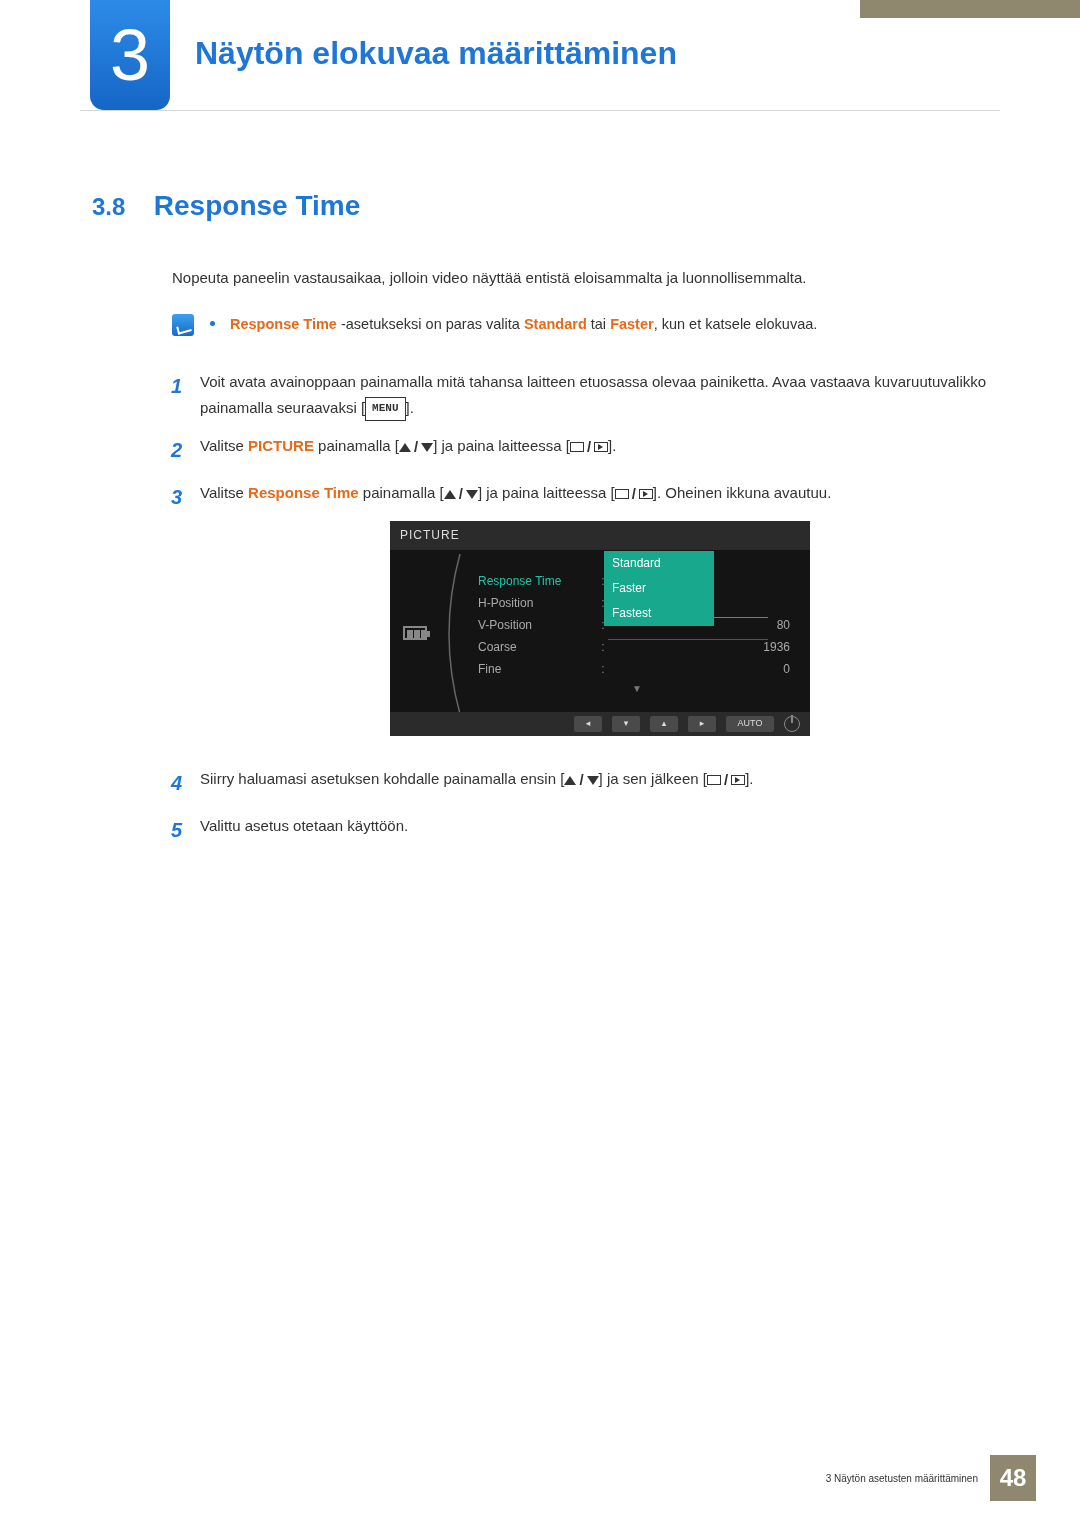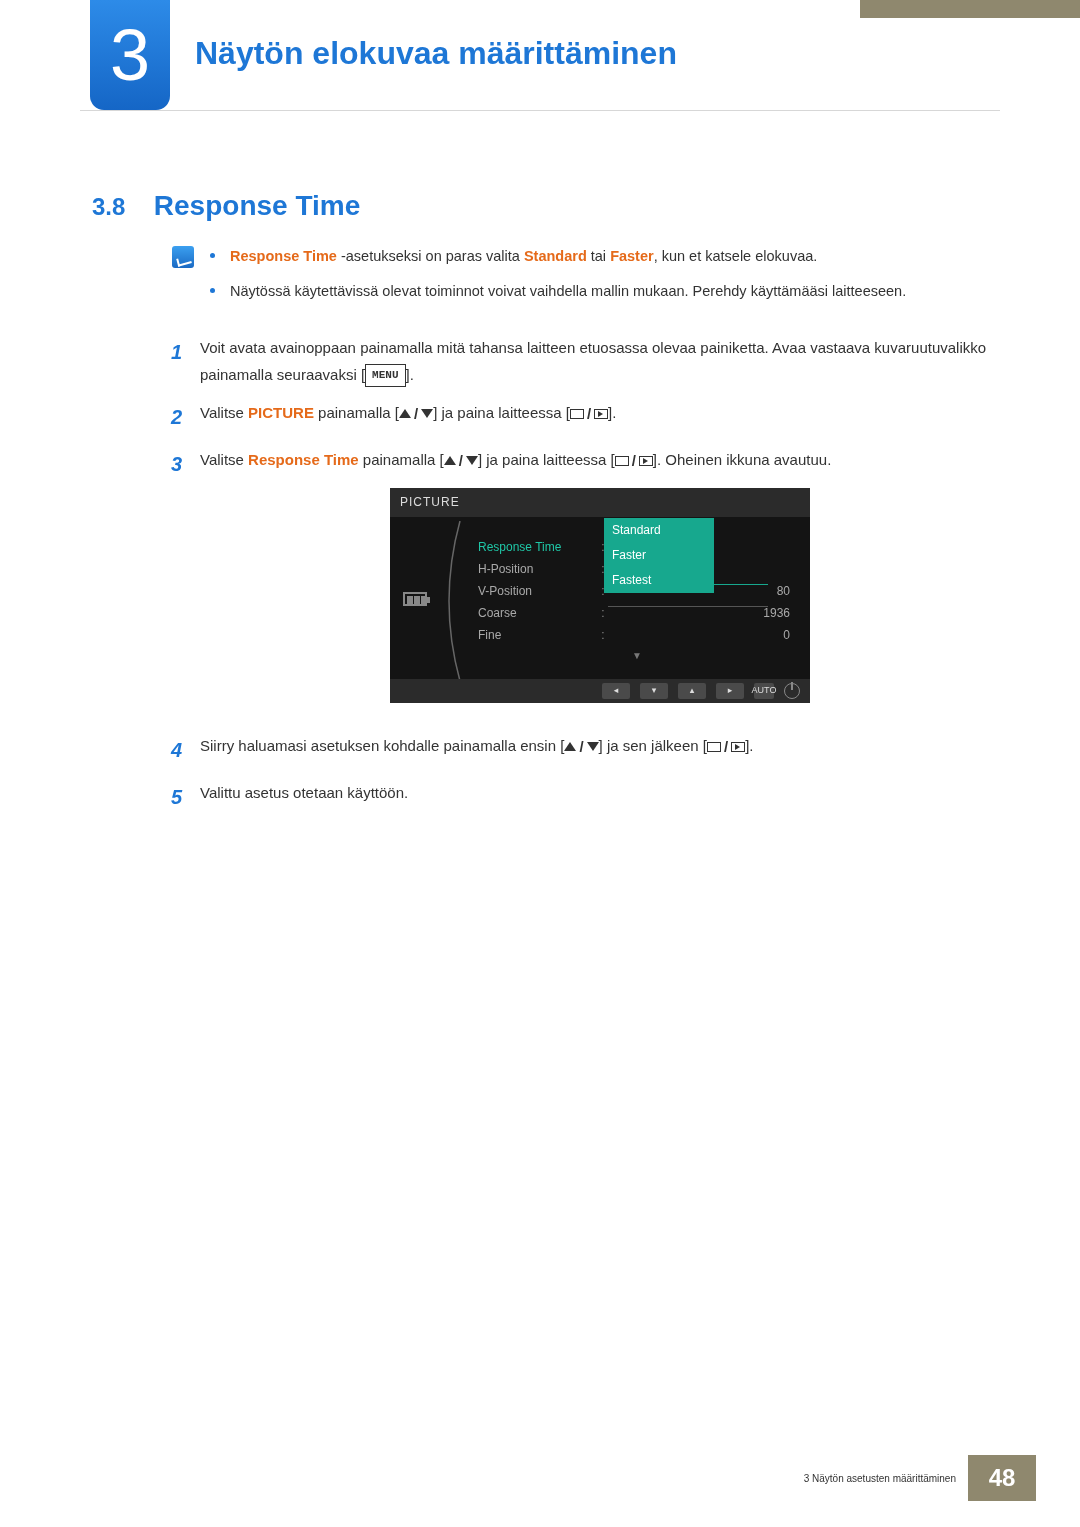--- a/index.html
+++ b/index.html
@@ -157,34 +157,34 @@
   .osd-dropdown .hilite { background:#17a88e; color:#fff; }
   .osd-line { position:absolute; left:218px; top:96px; width:160px; height:1px; background:#17a88e; }
   .osd-line2 { position:absolute; left:218px; top:118px; width:160px; height:1px; background:#555; }
   .osd-footer {
     position:absolute; left:0; right:0; bottom:0; height:24px;
     background:#2b2b2b; display:flex; justify-content:flex-end; align-items:center; gap:10px; padding:0 10px;
   }
   .osd-fbtn {
     width:28px; height:16px; background:#4a4a4a; border-radius:2px; display:flex; align-items:center; justify-content:center; color:#ddd; font-size:9px;
   }
-  .osd-fauto { width:20px; }
+  .osd-fauto { width:48px; }
   .osd-fpower {
     width:16px; height:16px; border:1.5px solid #888; border-radius:50%;
     position:relative;
   }
   .osd-fpower::after{ content:""; position:absolute; left:6px; top:-2px; width:2px; height:8px; background:#888; }
 
   .footer {
     position:absolute; bottom:26px; right:44px;
     display:flex; align-items:center; gap:0;
   }
   .footer-text { font-size:10px; color:#333; padding-right:12px; }
   .footer-page {
-    width:68px; height:46px; background:#8f886e; color:#fff;
+    width:46px; height:46px; background:#8f886e; color:#fff;
     display:flex; align-items:center; justify-content:center;
     font-size:24px; font-weight:bold;
   }
 </style>
 </head>
 <body>
 
 <div class="top-band"></div>
 
 <div class="chapter-tab">
@@ -193,28 +193,28 @@
 <div class="chapter-title">Näytön elokuvaa määrittäminen</div>
 <div class="divider"></div>
 
 <div class="content">
 
   <div>
     <span class="sec-num">3.8</span>
     <span class="sec-title">Response Time</span>
   </div>
 
+  <p class="lead">Nopeuta paneelin vastausaikaa, jolloin video näyttää entistä eloisammalta ja luonnollisemmalta.</p>
 
   <div class="note-block">
     <div class="note-icon"></div>
     <ul class="note-list">
       <li>
         <span class="orange">Response Time</span><span> -asetukseksi on paras valita </span><span class="orange">Standard</span><span> tai </span><span class="orange">Faster</span><span>, kun et katsele elokuvaa.</span>
       </li>
-      <li>Näytössä käytettävissä olevat toiminnot voivat vaihdella mallin mukaan. Perehdy käyttämääsi laitteeseen.</li>
     </ul>
   </div>
 
 
   <div class="steps">
 
     <div class="step">
       <div class="step-num">1</div>
       <div class="step-body">
         <span>Voit avata avainoppaan painamalla mitä tahansa laitteen etuosassa olevaa painiketta. Avaa vastaava kuvaruutuvalikko painamalla seuraavaksi [</span><span class="kbd-box">MENU</span><span>].</span>

